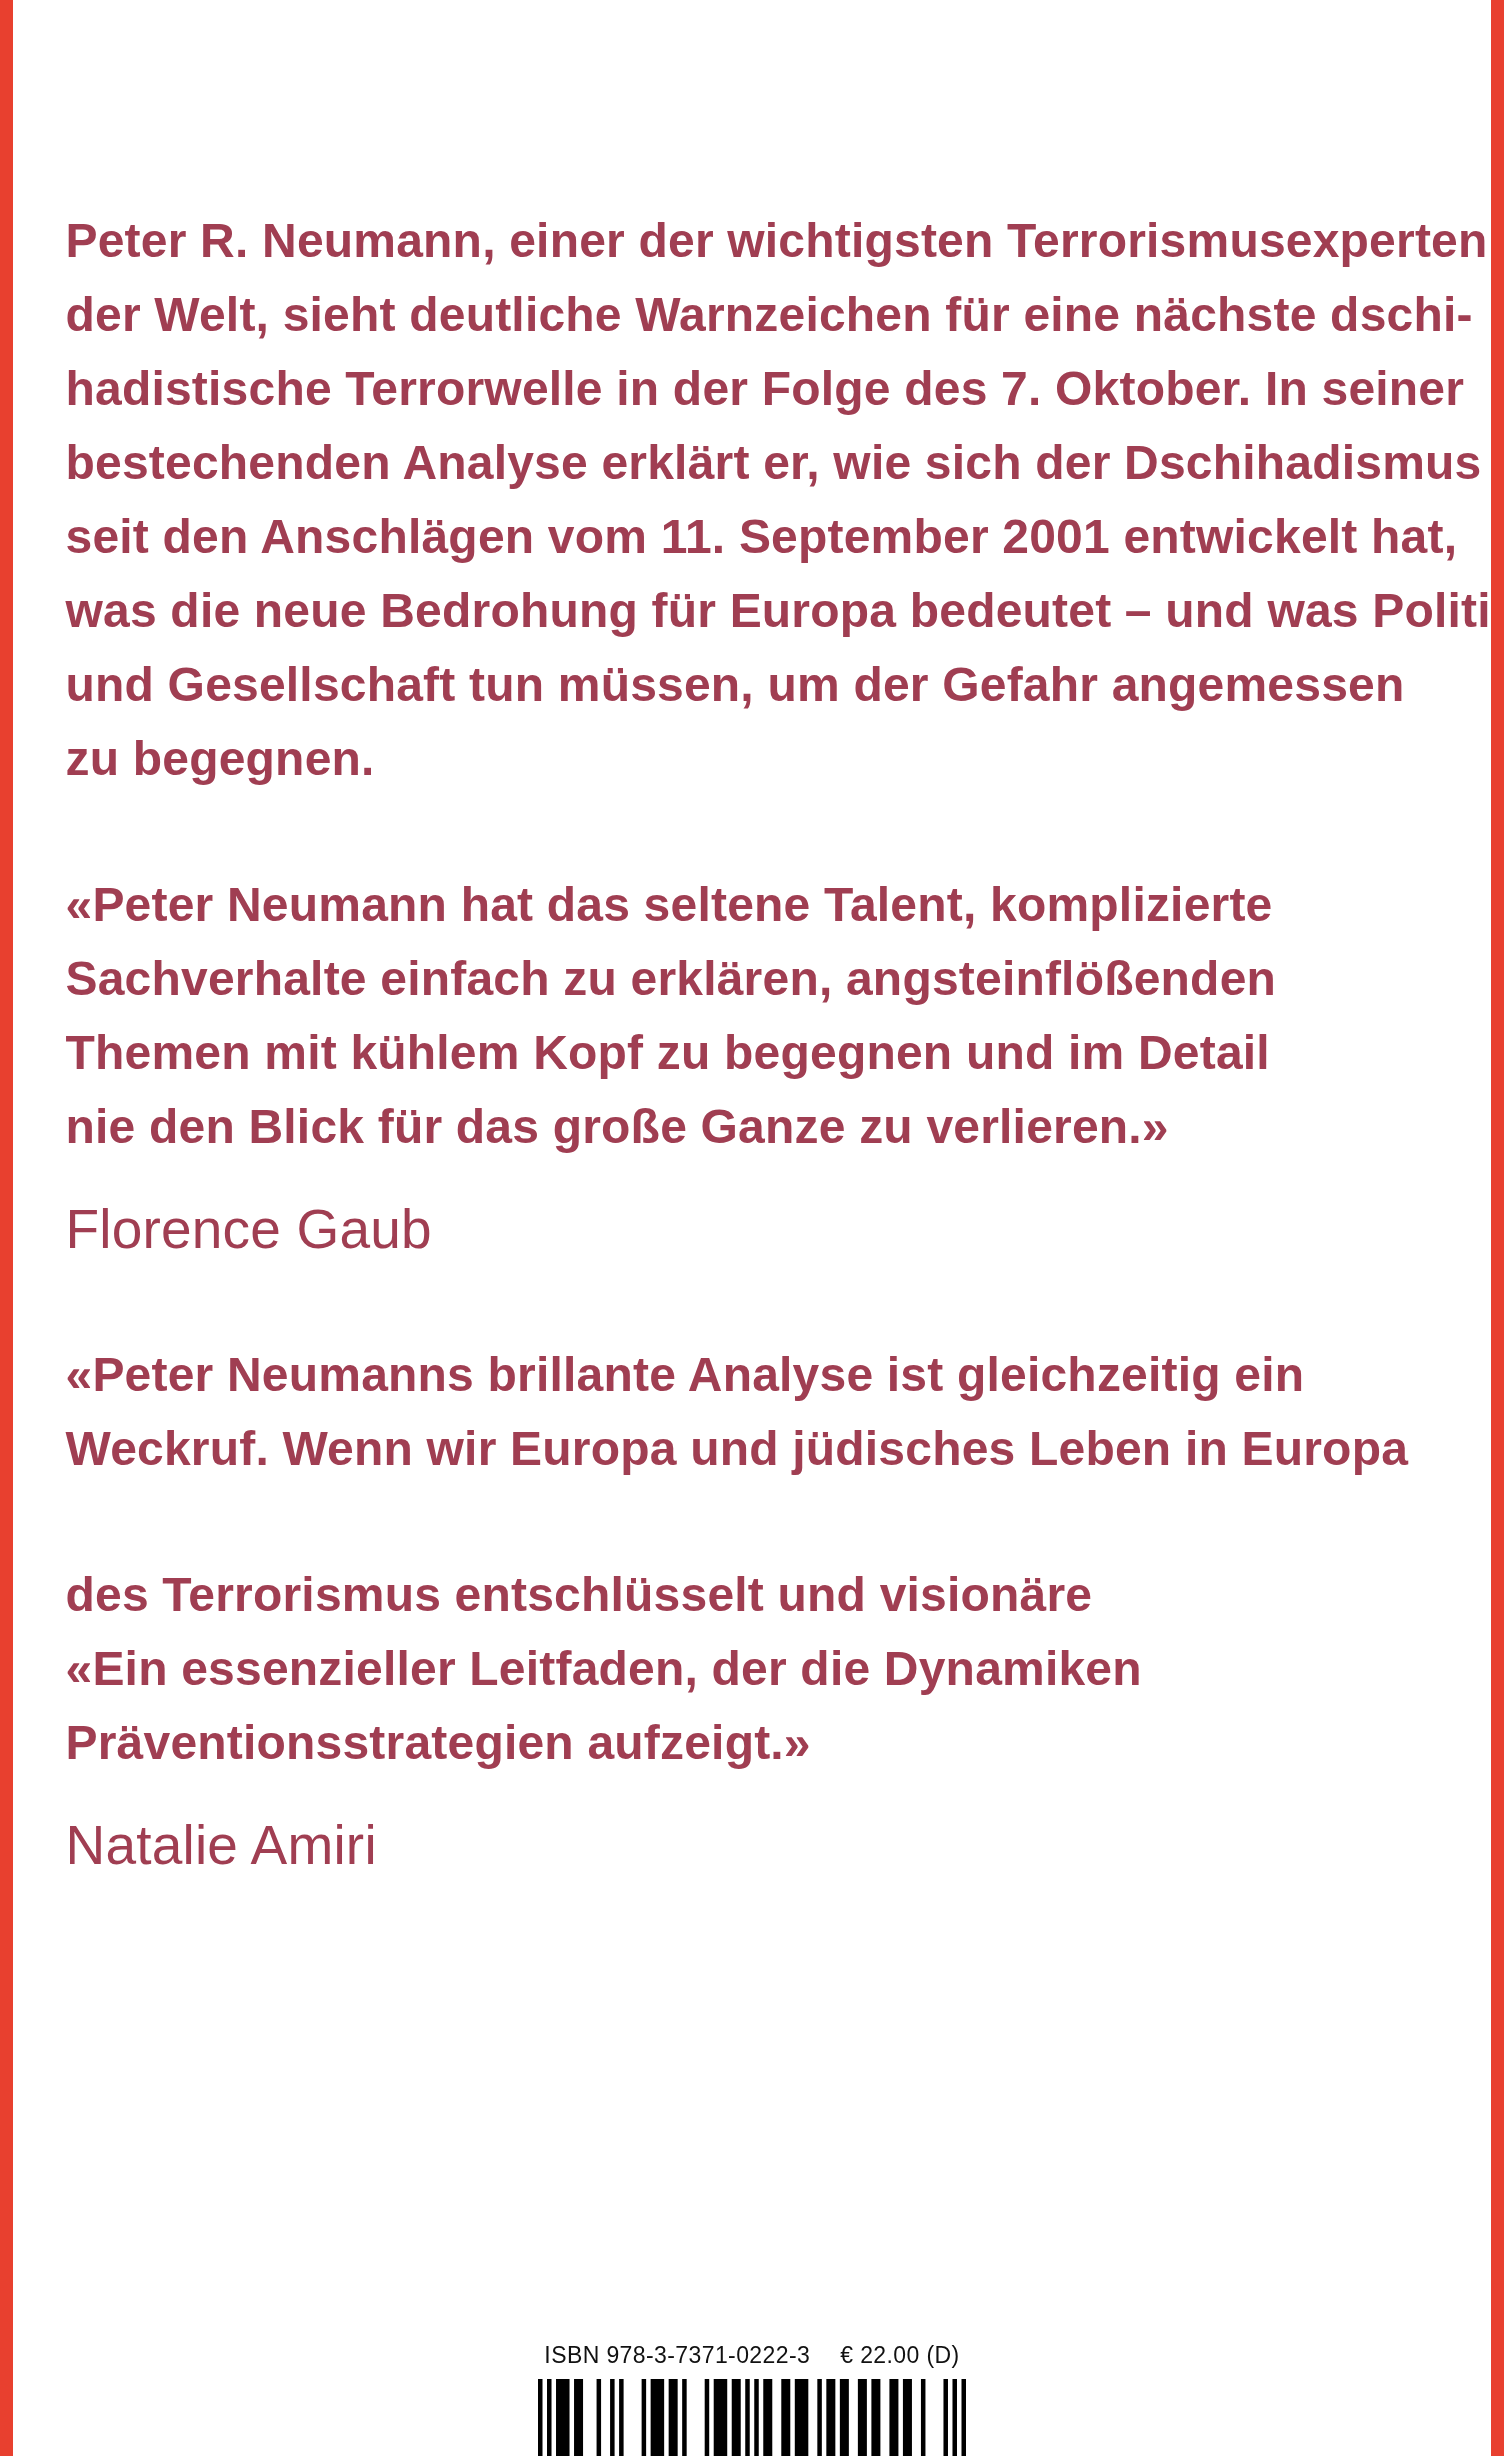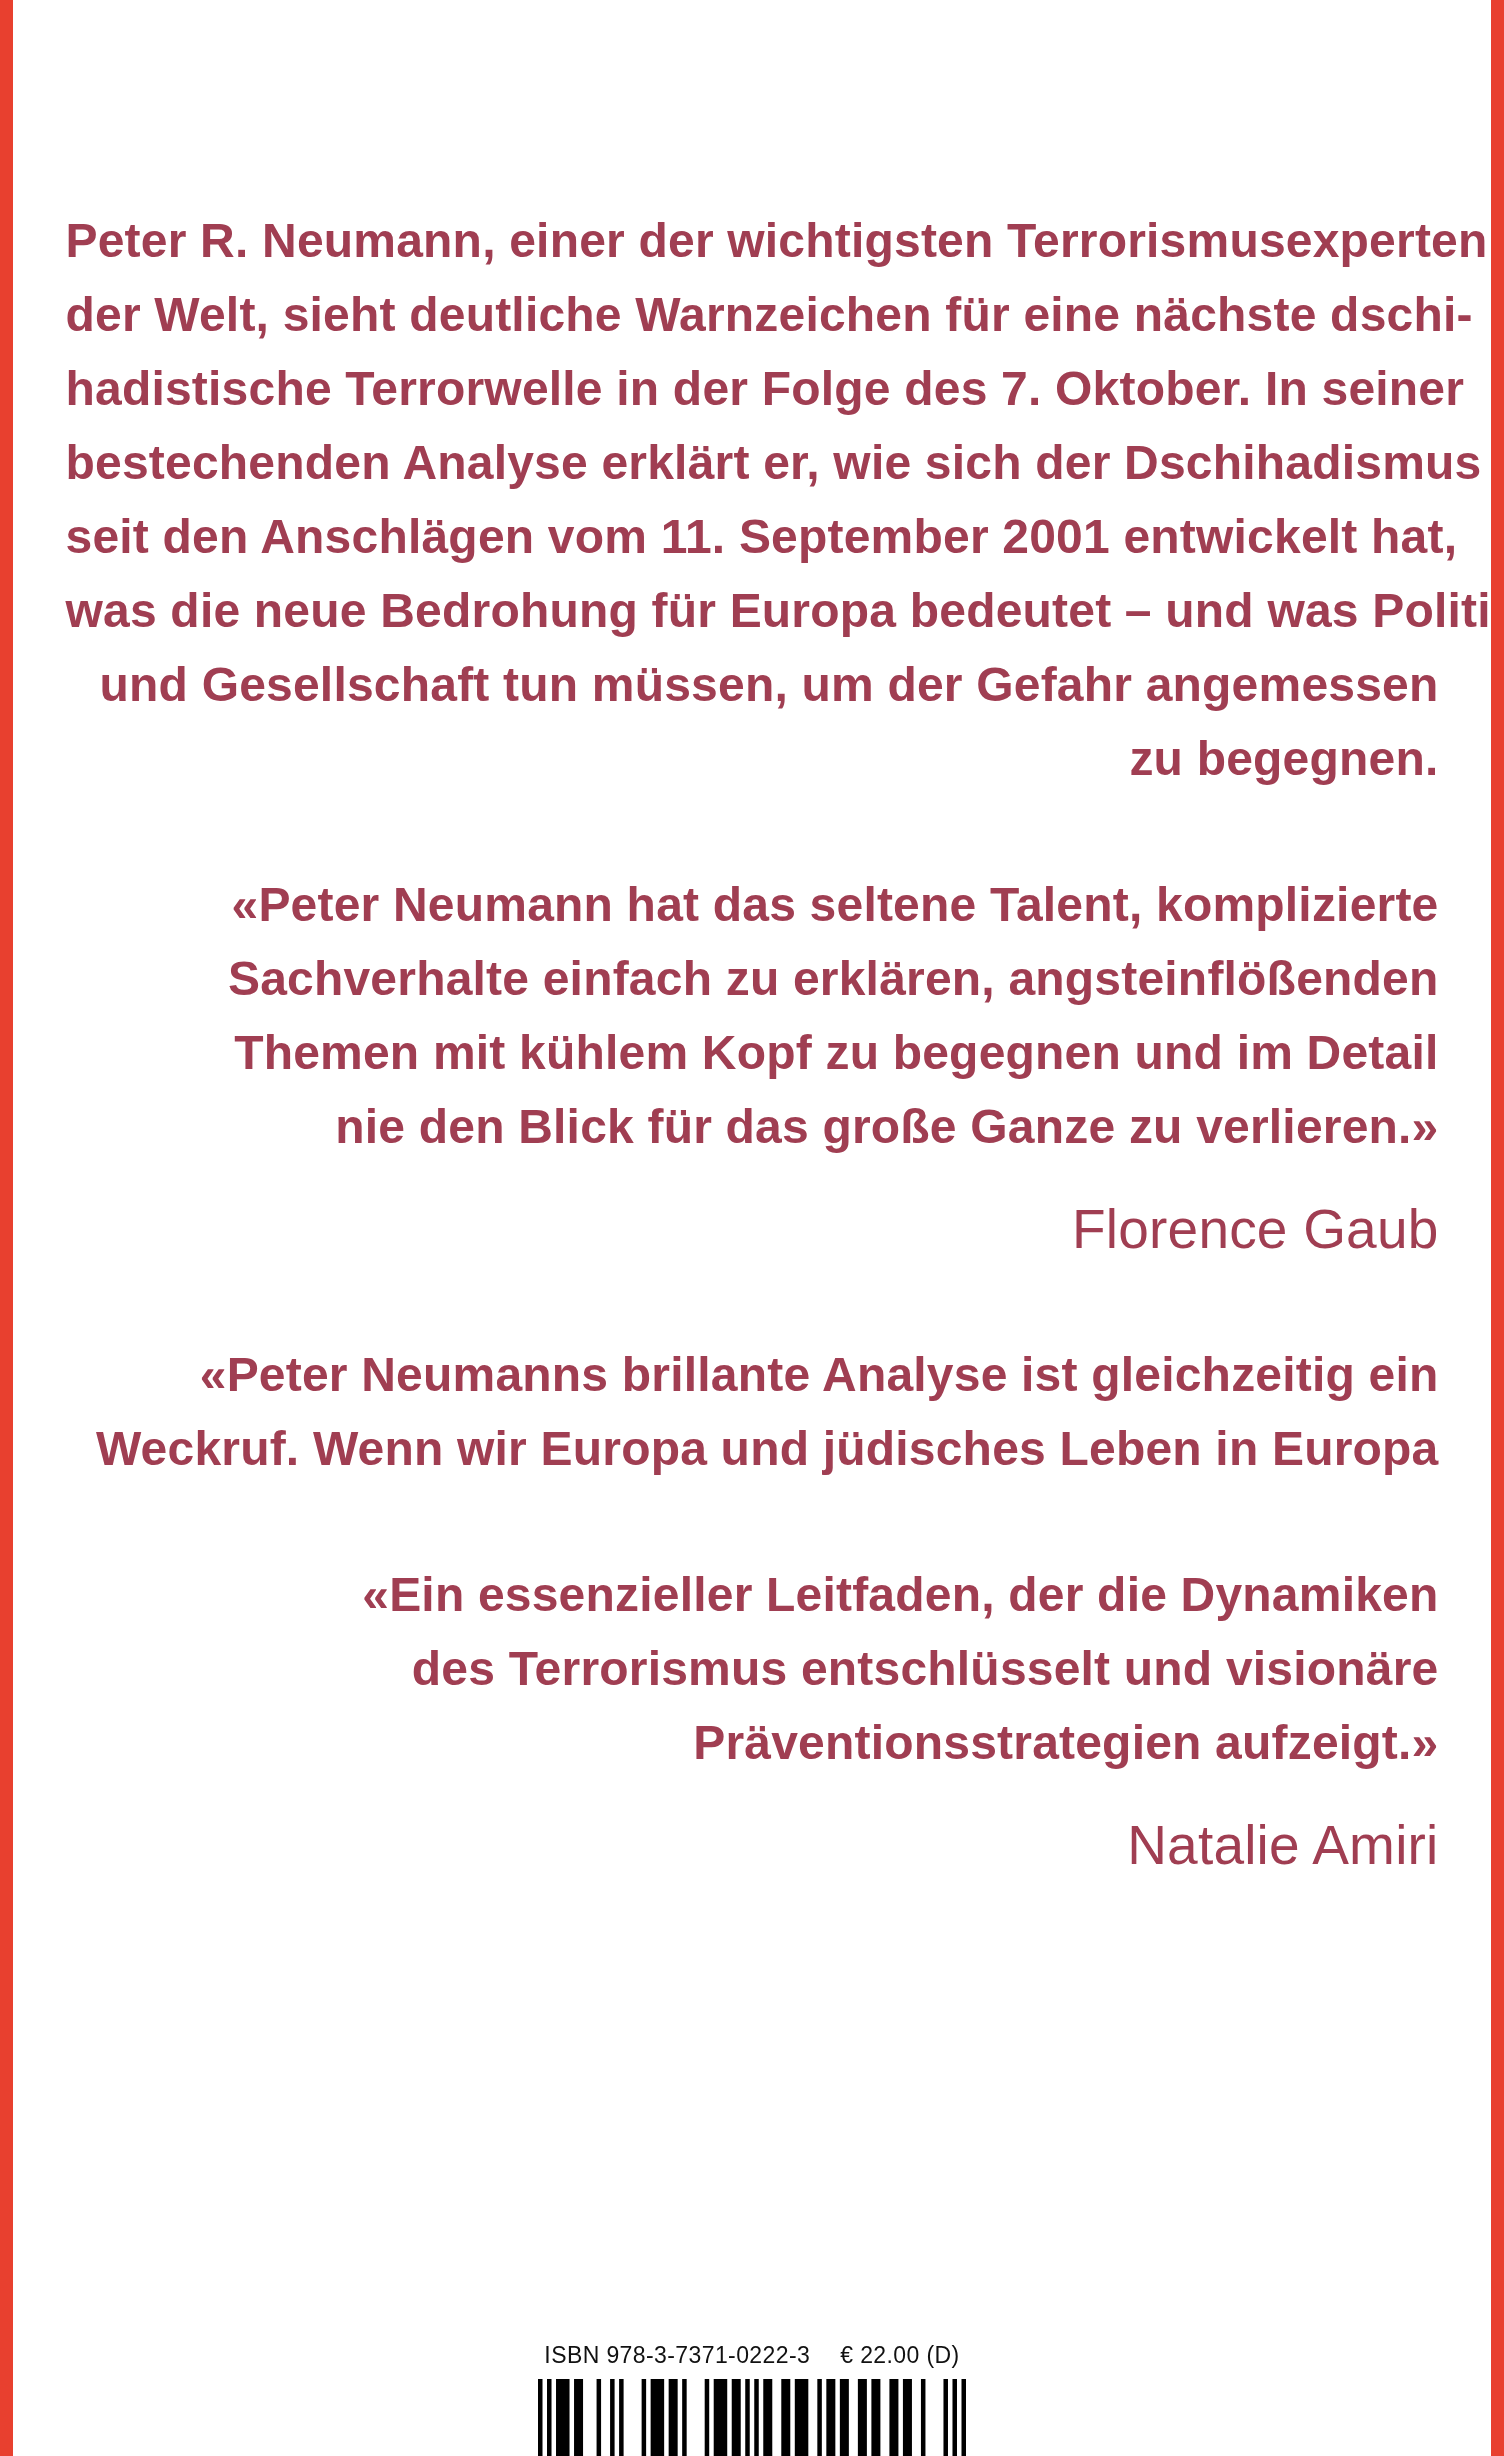--- a/index.html
+++ b/index.html
@@ -25,21 +25,21 @@
   }
   .edge.left { left: 0; }
   .edge.right { right: 0; }
 
   .content {
     position: absolute;
     left: 50%;
     transform: translateX(-50%);
     top: 204px;
     width: 1373px;
-    text-align: right;
+    text-align: left;
     color: var(--text-color, #a03e52);
   }
   .blurb {
     font-size: 48px;
     line-height: 74px;
     font-weight: 600;
     letter-spacing: 0.2px;
   }
   .quote {
     margin-top: 72px;
@@ -107,22 +107,22 @@
     <div class="line">nie den Blick für das große Ganze zu verlieren.»</div>
     <div class="attribution">Florence Gaub</div>
   </div>
 
   <div class="quote">
     <div class="line">«Peter Neumanns brillante Analyse ist gleichzeitig ein</div>
     <div class="line">Weckruf. Wenn wir Europa und jüdisches Leben in Europa</div>
   </div>
 
   <div class="quote">
+    <div class="line">des Terrorismus entschlüsselt und visionäre</div>
     <div class="line">«Ein essenzieller Leitfaden, der die Dynamiken</div>
-    <div class="line">des Terrorismus entschlüsselt und visionäre</div>
     <div class="line">Präventionsstrategien aufzeigt.»</div>
     <div class="attribution">Natalie Amiri</div>
   </div>
 
 </div>
 
 <div class="footer">
   <div class="isbn-line">
     <span>ISBN 978-3-7371-0222-3</span>
     <span>€ 22.00 (D)</span>

